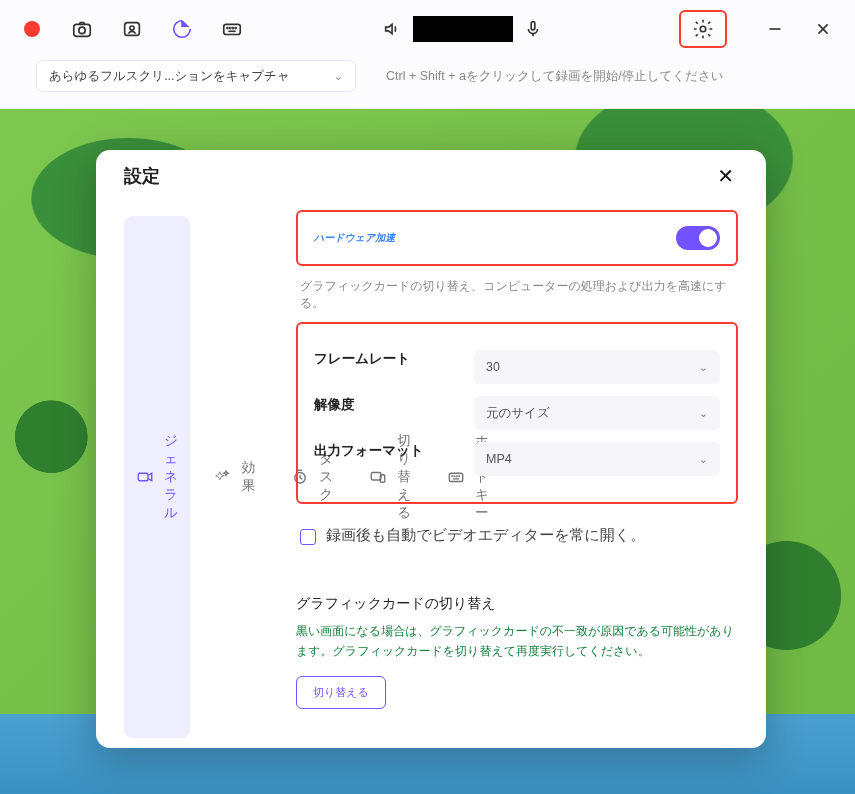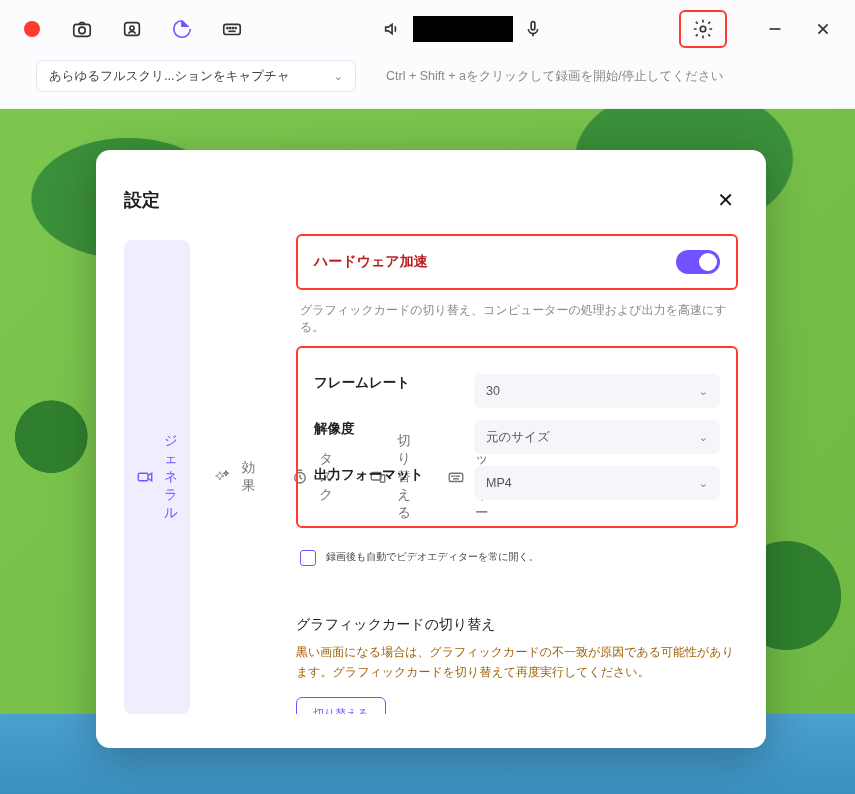--- a/index.html
+++ b/index.html
@@ -28,51 +28,51 @@
     radial-gradient(ellipse 90px 90px at 92% 75%, #2f7f2f 0 60%, transparent 61%),
     radial-gradient(ellipse 60px 60px at 6% 55%, #2f7f2f 0 60%, transparent 61%),
     linear-gradient(#61b4e4 0 10%, transparent 10%),
     linear-gradient(135deg,#7ec850,#6fb843);
   }
   .scenery::after{ content:""; position:absolute; left:0; right:0; bottom:0; height:80px;
     background:linear-gradient(#4aa0d0,#3a90c0); }
 
   
   .modal { position:absolute; z-index:4; left:96px; top:150px; width:670px; height:598px;
-    background:#fff; border-radius:14px; box-shadow:0 10px 40px rgba(0,0,0,.25); padding:34px 28px; display:flex; flex-direction:column; }
+    background:#fff; border-radius:14px; box-shadow:0 10px 40px rgba(0,0,0,.25); padding:10px 28px; display:flex; flex-direction:column; }
   .modal-header { display:flex; align-items:center; justify-content:space-between; margin-bottom:18px; }
   .modal-title { font-size:18px; font-weight:600; color:#222; }
   .close-x { font-size:20px; color:#111; cursor:pointer; padding:4px; }
 
   .modal-body { display:flex; flex:1; overflow:hidden; }
   .sidebar { width:160px; display:flex; flex-direction:row; gap:12px; padding-top:6px; }
   .sidebar-item { display:flex; align-items:center; gap:10px; padding:10px 12px; border-radius:8px; font-size:13.5px; color:#737373; cursor:pointer; }
   .sidebar-item.active { background:#efeeff; color:#7352ff; }
   .sidebar-item .si-icon { width:18px; height:18px; display:flex; align-items:center; justify-content:center; }
   .sidebar-item .si-icon svg { width:18px; height:18px; stroke:currentColor; fill:none; stroke-width:1.8; }
 
   .panel { flex:1; padding-left:12px; overflow:auto; font-size:13px; color:#333; }
   .redbox { border:2px solid #ff3b30; border-radius:6px; padding:14px 16px; margin-bottom:12px; }
   .hw-row { display:flex; align-items:center; justify-content:space-between; }
-  .hw-label { font-size:14px; font-weight:700; color:#b91c1c; }
+  .hw-label { font-size:10px; font-weight:700; color:#3b82f6;font-style:italic; }
   .toggle { width:44px; height:24px; border-radius:12px; background:#7352ff; position:relative; }
   .toggle::after{ content:""; position:absolute; right:3px; top:3px; width:18px; height:18px; border-radius:50%; background:#fff; }
   .hw-desc { color:#888; font-size:12px; margin:6px 0 10px 4px; }
 
   .setting-row { display:flex; margin:12px 0; }
   .setting-label { width:160px; font-size:13.5px; font-weight:700; color:#222; }
   .select { flex:1; height:34px; background:#f6f6fa; border-radius:6px; display:flex; align-items:center; justify-content:space-between; padding:0 12px; color:#555; font-size:12.5px; }
   .chev { font-size:11px; color:#888; }
 
-  .checkbox-row { display:flex; align-items:flex-start; gap:10px; margin:22px 0 0 4px; color:#444; font-size:10px; }
+  .checkbox-row { display:flex; align-items:flex-end; gap:10px; margin:22px 0 0 4px; color:#444; font-size:15px; }
   .cb { width:16px; height:16px; border:1.6px solid #7352ff; border-radius:3px; }
 
   .gfx-section { margin-top:50px; }
   .gfx-title { font-size:14px; font-weight:400; color:#222; margin-bottom:8px; }
-  .gfx-desc { font-size:12px; color:#a16207; line-height:1.7; margin-bottom:14px; }
+  .gfx-desc { font-size:12px; color:#15803d; line-height:1.7; margin-bottom:14px; }
   .switch-btn { display:inline-block; padding:8px 16px; border:1.2px solid #7352ff; color:#7352ff; border-radius:6px; font-size:11px; cursor:pointer; }
 </style>
 </head>
 <body>
 
 <div class="scenery"></div>
 
 <div class="topbar">
   <div class="topbar-row1">
     <div class="tb-icon">

